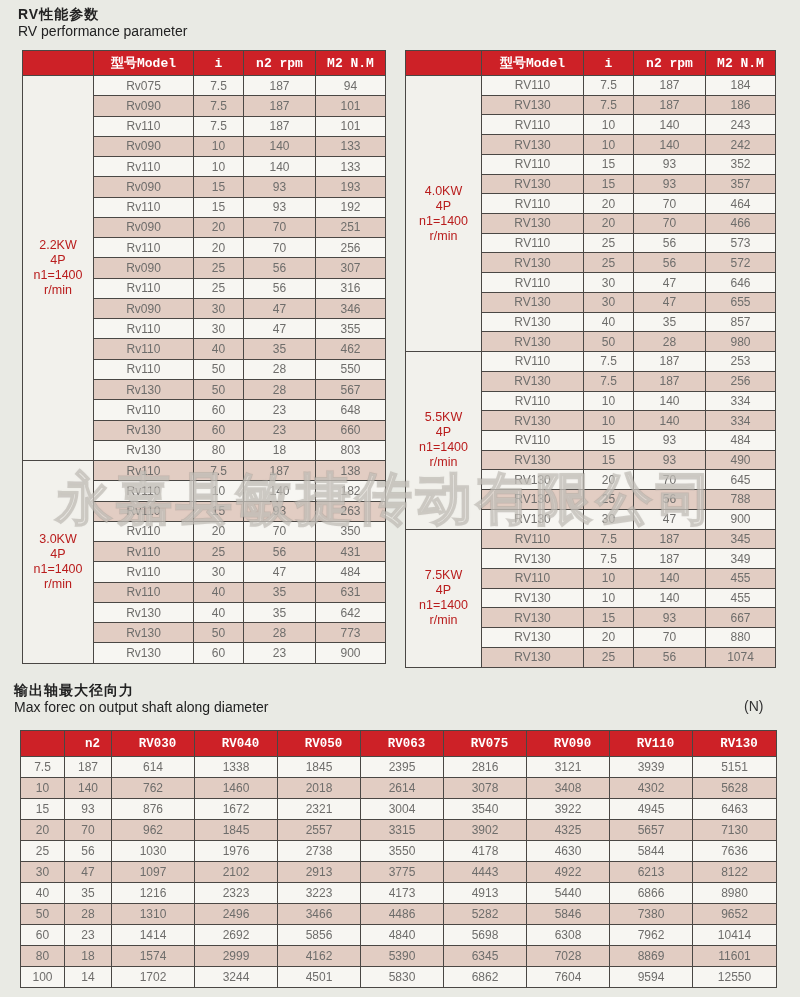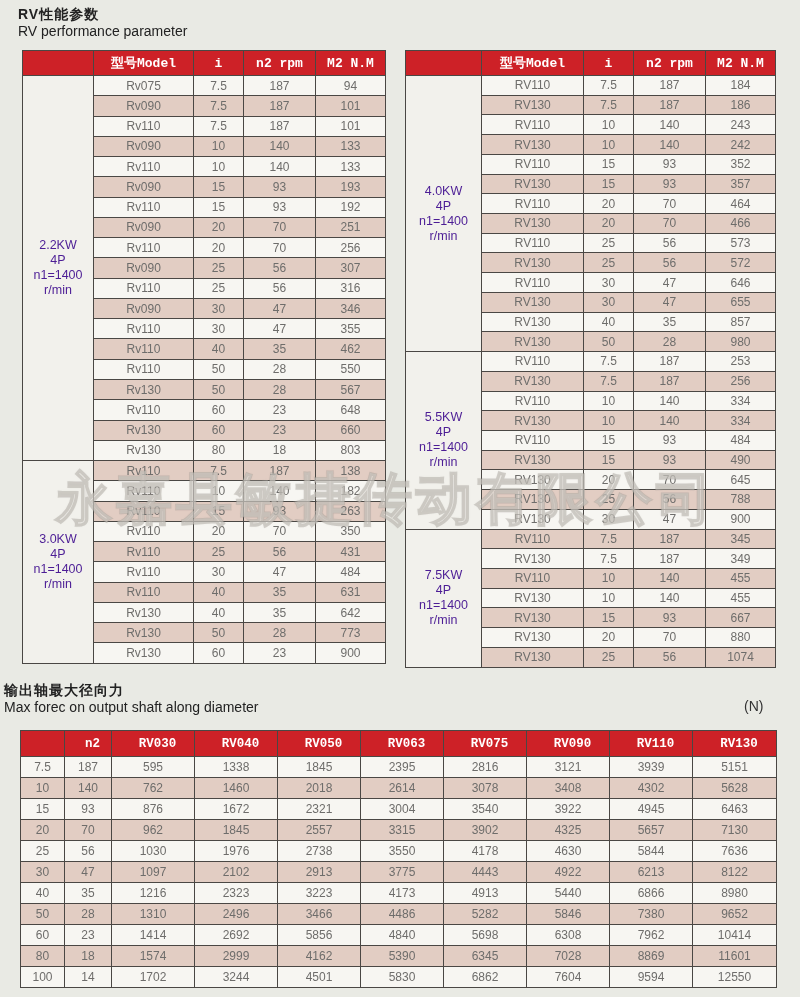--- a/index.html
+++ b/index.html
@@ -21,29 +21,29 @@
   table.grid th,table.grid td{
     border:1px solid var(--grid);padding:0;text-align:center;vertical-align:middle;overflow:hidden;
   }
   table.grid thead th{
     background:var(--red);color:#fff;font-weight:bold;font-size:13px;height:25px;font-family:Liberation Mono, monospace;
   }
   table.grid td{font-size:12px;color:var(--txt);}
   tr.tan td{background:var(--tan);}
   tr.wht td{background:var(--wht);}
   table.grid td.label-cell{
-    background:#f2f1ec;color:#4c1d95;font-size:12.5px;line-height:15px;
+    background:#f2f1ec;color:#b91c1c;font-size:12.5px;line-height:15px;
   }
 
   #perf-left{position:absolute;left:22px;top:50px;width:363px;}
   #perf-right{position:absolute;left:405px;top:50px;width:370px;}
   #perf-left tbody td{height:20.28px;}
   #perf-right tbody td{height:19.73px;}
 
-  .force-titles{position:absolute;left:4px;top:682px;color:#222;line-height:17px;}
+  .force-titles{position:absolute;left:14px;top:682px;color:#222;line-height:17px;}
   .force-unit{position:absolute;left:744px;top:698px;font-size:14px;color:#333;}
   #force-tbl{position:absolute;left:20px;top:730px;width:756px;}
   #force-tbl thead th{height:26px;font-size:12.5px;padding-left:9px;}
   #force-tbl tbody td{height:21px;}
 
   .watermark{
     position:absolute;left:56px;top:462px;z-index:10;white-space:nowrap;
     font-size:56px;font-weight:bold;letter-spacing:4px;
     color:rgba(243,241,236,0.50);
     -webkit-text-stroke:1.5px rgba(160,155,148,0.40);
@@ -517,21 +517,21 @@
         <th>RV075</th>
         <th>RV090</th>
         <th>RV110</th>
         <th>RV130</th>
       </tr>
     </thead>
   <tbody>
       <tr class="wht">
         <td>7.5</td>
         <td>187</td>
-        <td>595</td>
+        <td>614</td>
         <td>1338</td>
         <td>1845</td>
         <td>2395</td>
         <td>2816</td>
         <td>3121</td>
         <td>3939</td>
         <td>5151</td>
       </tr>
       <tr class="tan">
         <td>10</td>

